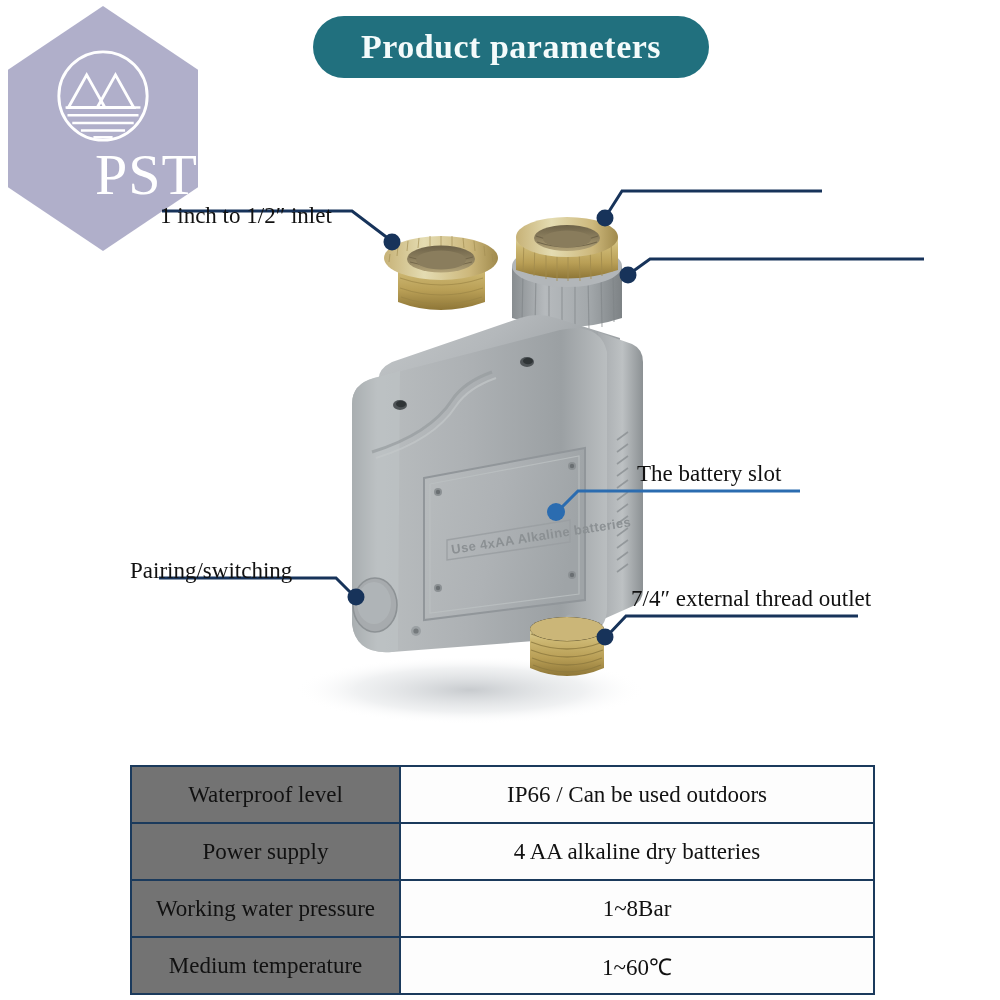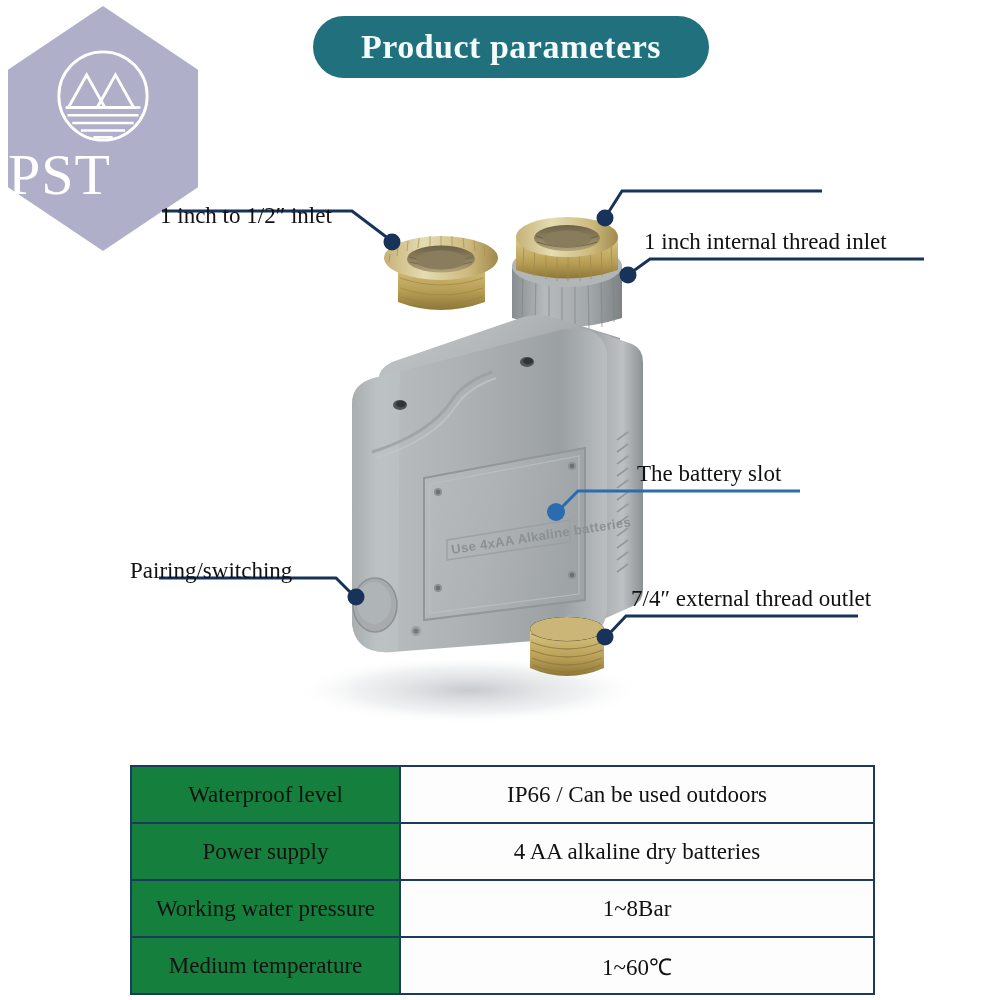--- a/index.html
+++ b/index.html
@@ -16,21 +16,21 @@
   
   .wm{position:absolute;left:8px;top:6px;width:190px;height:245px;}
   .wm-hex{
     position:absolute;left:0;top:0;width:190px;height:245px;
     background:#a9a8c6;opacity:.92;
     clip-path:polygon(50% 0%,100% 26%,100% 74%,50% 100%,0% 74%,0% 26%);
   }
   .wm-logo{position:absolute;left:47px;top:42px;width:96px;height:96px;}
   .wm-text{
     position:absolute;left:0;top:140px;width:190px;
-    text-align:left;color:#ffffff;
+    text-align:right;color:#ffffff;
     font-size:58px;letter-spacing:1px;line-height:1;
     font-family:"Liberation Serif", serif;
   }
 
   
   .title-pill{
     position:absolute;left:313px;top:16px;width:396px;height:62px;
     background:#21707e;border-radius:34px;
     display:flex;align-items:center;justify-content:center;
   }
@@ -51,21 +51,21 @@
     position:absolute;left:130px;top:765px;width:745px;
     border-collapse:collapse;
   }
   .spec-table td{
     border:2.5px solid #1b3a5c;
     height:53px;
     text-align:center;vertical-align:middle;
     font-family:"Liberation Serif", serif;
     font-size:23px;color:#111111;
   }
-  .spec-table td.k{width:265px;background:#15803d;}
+  .spec-table td.k{width:265px;background:#737373;}
   .spec-table td.v{background:#fdfdfd;margin-left:8px;}
 
   
   .dev{position:absolute;left:0;top:0;width:1000px;height:1000px;pointer-events:none;}
 </style>
 </head>
 <body>
 
 <div id="stage">
 
@@ -316,21 +316,20 @@
 
     <g stroke="#17335a" stroke-width="3" fill="none">
       <path d="M858 616 L626 616 L609 634"></path>
     </g>
     <circle cx="605" cy="637" r="8.5" fill="#17335a"></circle>
   </svg>
 
   <div class="callout" style="left:160px;top:203px;">1 inch to 1/2″ inlet</div>
 
 
-  <div class="callout" style="left:644px;top:229px;">1 inch internal thread inlet</div>
 
   <div class="callout" style="left:637px;top:461px;">The battery slot</div>
 
   <div class="callout" style="left:130px;top:548px;margin-top:10px;">Pairing/switching</div>
 
   <div class="callout" style="left:631px;top:586px;">7/4″ external thread outlet</div>
 
   <table class="spec-table">
     <tbody>
       <tr>

